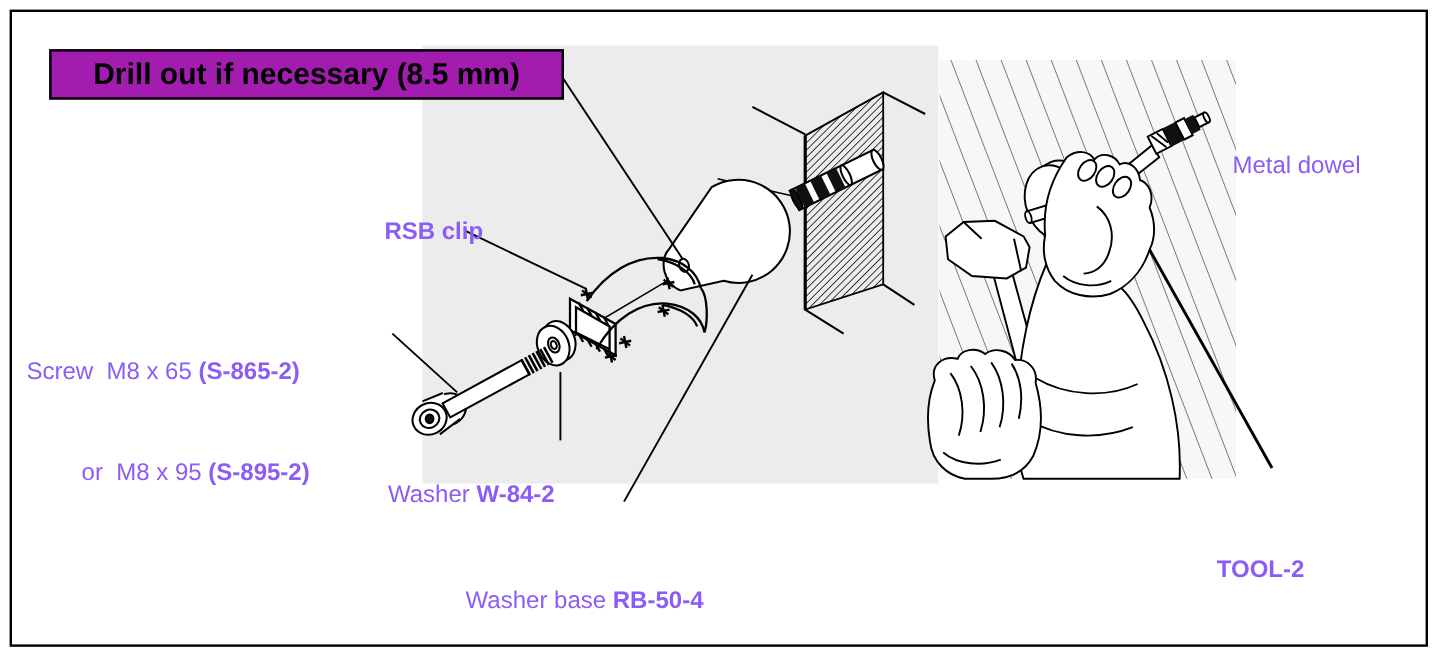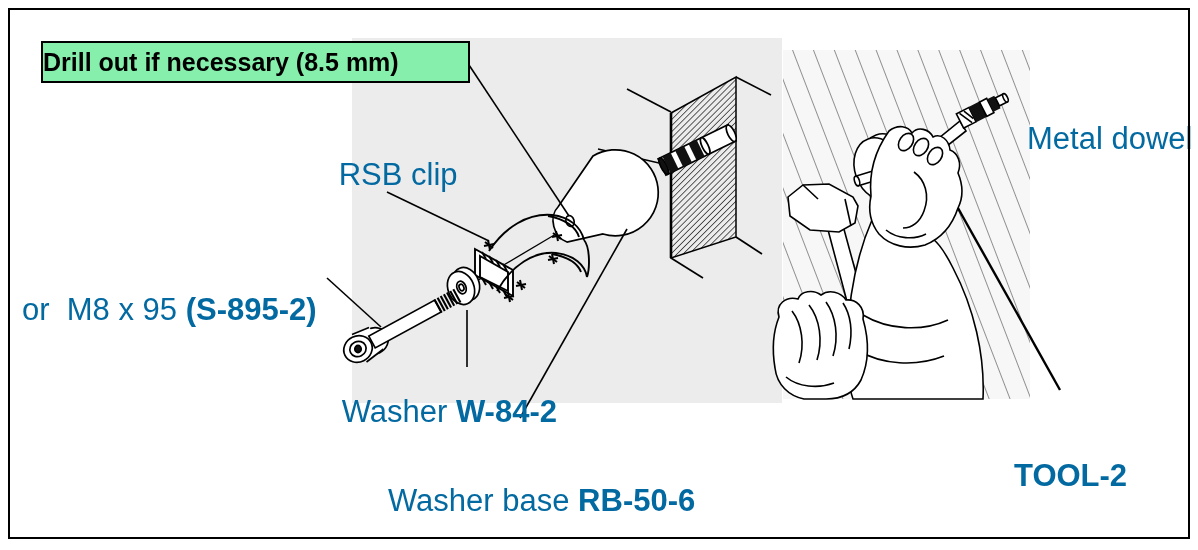--- a/index.html
+++ b/index.html
@@ -1,25 +1,25 @@
 <!DOCTYPE html>
 <html><head>
 <meta charset="utf-8">
 <style>
   html,body{margin:0;padding:0;background:#fff;}
   #stage{position:relative;width:1198px;height:550px;background:#fff;overflow:hidden;
          font-family:"Liberation Sans",sans-serif;color:#000;}
   #frame{position:absolute;left:8px;top:8px;width:1178px;height:527px;border:2.5px solid #000;}
   #art{position:absolute;left:0;top:0;}
-  .label{position:absolute;font-size:31px;line-height:28px;white-space:pre;color:#0369a1;}
+  .label{position:absolute;font-size:20px;line-height:28px;white-space:pre;color:#8b5cf6;}
   .b{font-weight:bold;}
-  #drill-box{position:absolute;left:41px;top:41px;width:425px;height:38px;background:#86efac;
-             border:2.5px solid #000;display:flex;align-items:center;justify-content:flex-start;
+  #drill-box{position:absolute;left:41px;top:41px;width:425px;height:38px;background:#a21caf;
+             border:2.5px solid #000;display:flex;align-items:center;justify-content:center;
              font-size:25px;font-weight:bold;white-space:pre;}
-  #screw-label .ln2{}
+  #screw-label .ln2{margin-left:46px;}
   #roundbase-label{left:388px;top:431px;}
 </style>
 </head>
 <body>
 
 <div id="stage">
 
   <svg id="art" width="1198" height="550" viewBox="0 0 1198 550">
     <defs>
       <pattern id="hatchWall" width="8" height="4.3" patternUnits="userSpaceOnUse" patternTransform="rotate(-45)">
@@ -203,34 +203,35 @@
       </g>
     </g>
   </svg>
 
   <div>
 
     <div id="drill-box">
       <span>Drill out if necessary (8.5 mm)</span>
     </div>
 
-    <div class="label" style="left:287px;top:133px;">
+    <div class="label" style="left:287px;top:151px;font-weight:bold;">
       <span>RSB clip</span>
     </div>
 
     <div class="label" id="screw-label" style="left:22px;top:240px;">
+      <div class="ln1"><span>Screw  M8 x 65 </span><span class="b">(S-865-2)</span></div>
       <div class="ln2"><span>or  M8 x 95 </span><span class="b">(S-895-2)</span></div>
     </div>
 
     <div class="label" style="left:290px;top:370px;">
       <span>Washer </span><span class="b">W-84-2</span>
     </div>
 
     <div class="label" id="roundbase-label">
-      <div><span>Washer base </span><span class="b">RB-50-6</span></div>
+      <div><span>Washer base </span><span class="b">RB-50-4</span></div>
       
     </div>
 
     <div class="label" style="left:1027px;top:71px;line-height:27px;">
       <div>Metal dowel</div>
     </div>
 
     <div class="label" style="left:1014px;top:408px;line-height:27px;">
       <div class="b">TOOL-2</div>
     </div>

